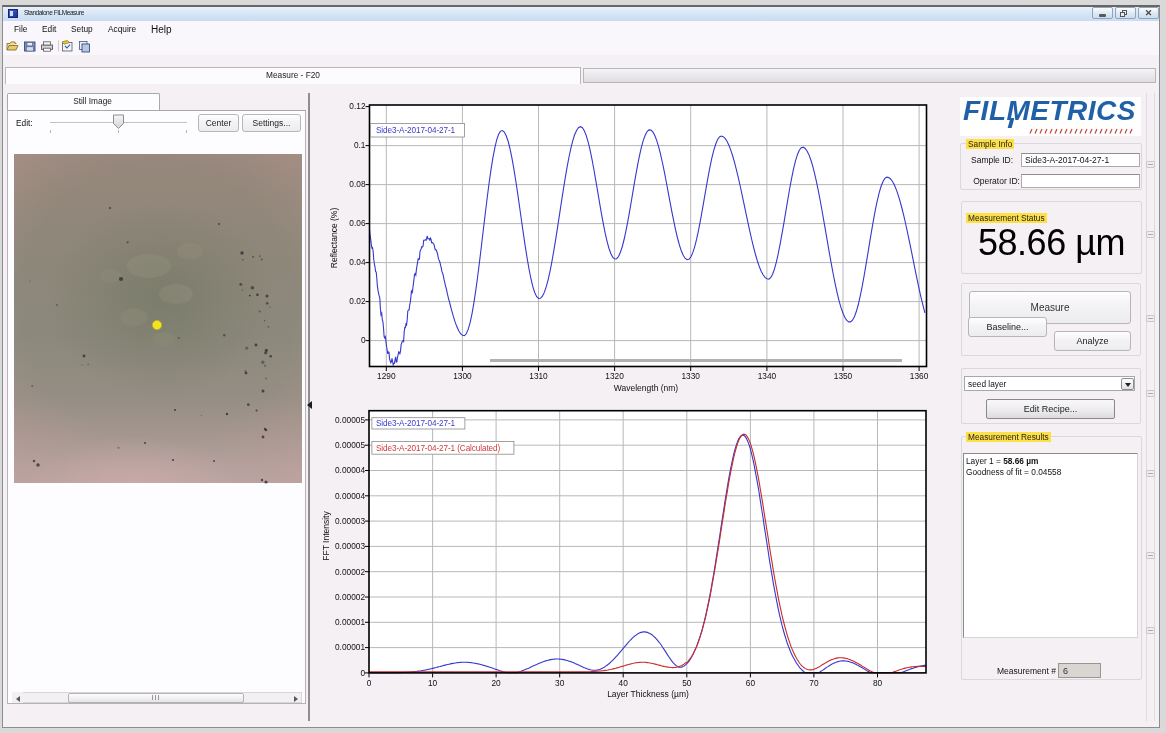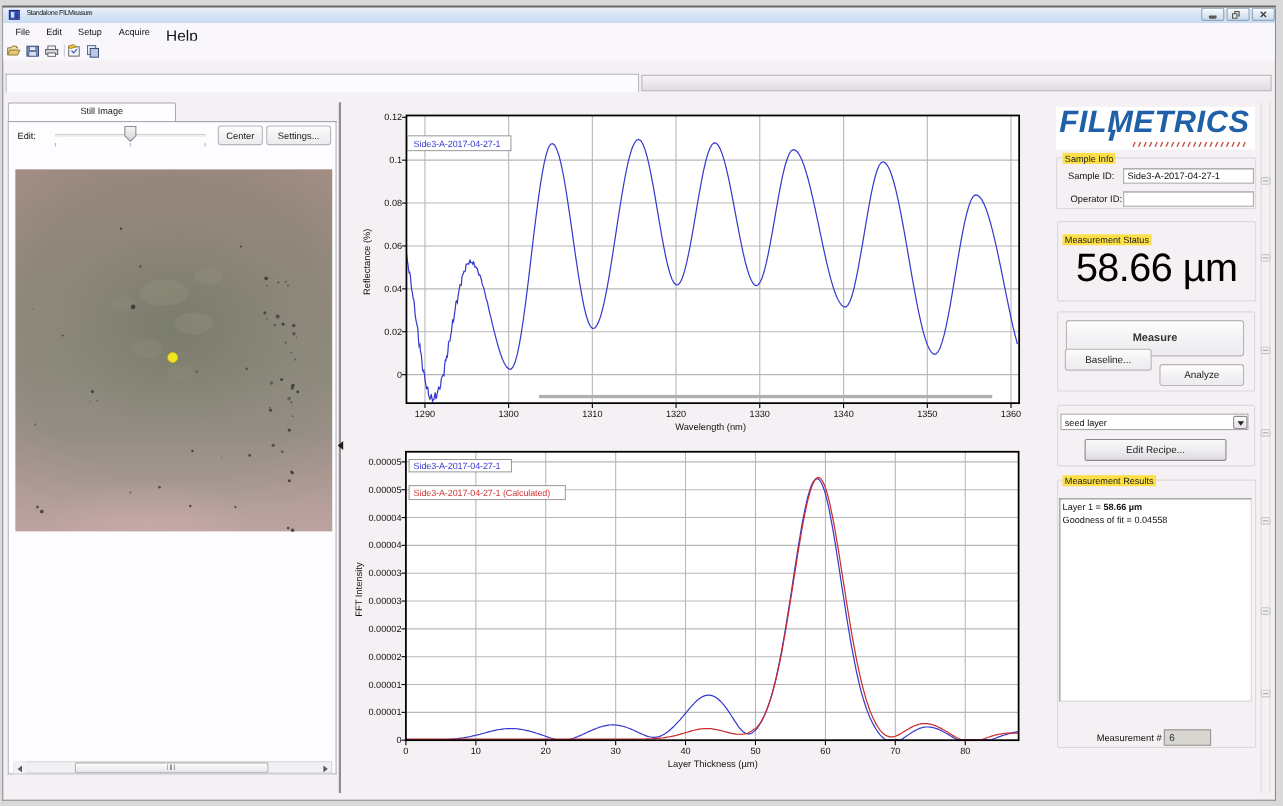--- a/index.html
+++ b/index.html
@@ -28,21 +28,21 @@
 <div class="abs" style="left:1122px;top:10px;width:5px;height:5px;border:1px solid #555;background:transparent"></div>
 <div class="abs" style="left:1120px;top:12px;width:5px;height:5px;border:1px solid #555;background:#e6eef7"></div>
 <div class="abs" style="left:1138px;top:7px;width:21px;height:12px;border:1px solid #8fa5ba;border-radius:2px;background:linear-gradient(180deg,#fbfdfe,#dfeaf4 50%,#ccdded)"></div>
 <div class="abs" style="left:1142px;top:9px;width:13px;height:9px;font-size:9px;line-height:9px;color:#444;font-weight:bold;text-align:center">✕</div>
 
 <div class="abs" style="left:3px;top:21px;width:1156px;height:16px;background:#f9f7fb"></div>
 <div class="abs" style="left:14px;top:24px;font-size:8.3px;color:#111">File</div>
 <div class="abs" style="left:42px;top:24px;font-size:8.3px;color:#111">Edit</div>
 <div class="abs" style="left:71px;top:24px;font-size:8.3px;color:#111">Setup</div>
 <div class="abs" style="left:108px;top:24px;font-size:8.3px;color:#111">Acquire</div>
-<div class="abs" style="left:151px;top:24px;font-size:14px;color:#111">Help</div>
+<div class="abs" style="left:151px;top:24px;font-size:10px;color:#111">Help</div>
 
 <div class="abs" style="left:3px;top:37px;width:1156px;height:18px;background:#f9f7fb"></div>
 <svg class="abs" style="left:3px;top:37px" width="100" height="18" viewBox="0 0 100 18">
 
   <path d="M4 13 L4 6.5 L7 6.5 L8 5 L12 5 L12 6.5 L13.5 6.5" fill="#eedfa8" stroke="#8a7330" stroke-width="0.9"></path>
   <path d="M4 13 L6 8.5 L15 8.5 L13 13 Z" fill="#e8c970" stroke="#8a7330" stroke-width="0.9"></path>
 
   <rect x="21.5" y="5" width="10.5" height="9" fill="#7d92bd" stroke="#39497a" stroke-width="0.9"></rect>
   <rect x="24" y="5.5" width="5.5" height="3.4" fill="#e8edf5" stroke="#44568a" stroke-width="0.6"></rect>
   <rect x="23.3" y="9.8" width="7" height="4.2" fill="#d7dfee" stroke="#44568a" stroke-width="0.6"></rect>
@@ -57,20 +57,21 @@
   <path d="M59 5 L64 3.5 L66.5 5.5 L61 7.2 Z" fill="#f5c91d" stroke="#8a6d1f" stroke-width="0.7"></path>
   <path d="M62 9 l2 2 l3 -3.4" fill="none" stroke="#2a62b8" stroke-width="1.1"></path>
 
   <rect x="76.5" y="4.5" width="7.5" height="8" fill="#e9eef7" stroke="#44568a" stroke-width="0.8"></rect>
   <rect x="79" y="7" width="7.5" height="8" fill="#b9c8e4" stroke="#2a3c66" stroke-width="0.8"></rect>
 </svg>
 
 <div class="abs" style="left:583px;top:68px;width:573px;height:15px;border:1px solid #b9b7ba;background:linear-gradient(180deg,#f5f3f6,#e6e4e8 70%,#dedce0)"></div>
 <div class="abs" style="left:554px;top:71px;width:573px;height:12px;font-size:8.3px;color:#1c1c1c;text-align:left">History</div>
 <div class="abs" style="left:5px;top:67px;width:576px;height:17px;border:1px solid #b9b7ba;border-bottom:none;background:#fcfbfd"></div>
+<div class="abs" style="left:5px;top:70px;width:576px;height:12px;font-size:8.3px;color:#1c1c1c;text-align:center">Measure - F20</div>
 
 <div class="abs" style="left:5px;top:84px;width:1151px;height:640px;background:#f4f0f4"></div>
 
 <div class="abs" style="left:7px;top:93px;width:153px;height:18px;border:1px solid #aaa8ab;border-bottom:none;border-radius:2px 2px 0 0;background:#fdfcfe"></div>
 <div class="abs" style="left:7px;top:96px;width:171px;height:11px;font-size:8.3px;color:#1c1c1c;text-align:center">Still Image</div>
 <div class="abs" style="left:7px;top:110px;width:299px;height:594px;background:#fdfcfe;border:1px solid #b5b3b6;border-top-color:#aaa8ab"></div>
 <div class="abs" style="left:159px;top:110px;width:147px;height:1px;background:#aaa8ab"></div>
 
 <div class="abs" style="left:16px;top:118px;font-size:8.3px;color:#111">Edit:</div>
 <div class="abs" style="left:50px;top:122px;width:137px;height:2px;background:#c4c2c5;border-bottom:1px solid #fff"></div>
@@ -329,21 +330,21 @@
 <div class="abs" style="left:971px;top:155px;width:49px;font-size:8.5px;color:#111;text-align:left">Sample ID:</div>
 <div class="inp" style="left:1021px;top:153px;width:119px;height:14px;line-height:12px">Side3-A-2017-04-27-1</div>
 <div class="abs" style="left:966px;top:176px;width:54px;font-size:8.5px;color:#111;text-align:right">Operator ID:</div>
 <div class="inp" style="left:1021px;top:174px;width:119px;height:14px;line-height:12px"></div>
 
 <div class="grp" style="left:961px;top:201px;width:181px;height:73px"></div>
 <div class="grplbl" style="left:966px;top:213px">Measurement Status</div>
 <div class="abs" style="left:961px;top:222px;width:181px;font-size:36px;color:#000;text-align:center;letter-spacing:-0.5px">58.66 µm</div>
 
 <div class="grp" style="left:961px;top:283px;width:180px;height:73px"></div>
-<div class="btn" style="left:969px;top:291px;width:162px;height:33px;line-height:31px;font-size:10px;font-weight:bold;color:#333">Measure</div>
+<div class="btn" style="left:969px;top:291px;width:162px;height:33px;line-height:31px;font-size:10px;font-weight:normal;color:#333">Measure</div>
 <div class="btn" style="left:968px;top:317px;width:79px;height:20px;line-height:18px;font-size:9px">Baseline...</div>
 <div class="btn" style="left:1054px;top:331px;width:77px;height:20px;line-height:18px;font-size:9px">Analyze</div>
 
 <div class="grp" style="left:961px;top:368px;width:180px;height:56px"></div>
 <div class="abs" style="left:964px;top:376px;width:171px;height:15px;background:#fff;border:1px solid #a9a7aa"></div>
 <div class="abs" style="left:968px;top:379px;font-size:8.3px;color:#111">seed layer</div>
 <div class="abs" style="left:1121px;top:377.5px;width:13px;height:12px;border:1px solid #8f8d90;border-radius:2px;background:linear-gradient(180deg,#fdfdfe,#e3e1e5)"></div>
 <div class="abs" style="left:1124.5px;top:382.5px;width:0;height:0;border-left:3px solid transparent;border-right:3px solid transparent;border-top:4px solid #222"></div>
 <div class="abs" style="left:986px;top:399px;width:129px;height:20px;border:1px solid #8a888b;border-radius:2px;background:linear-gradient(180deg,#f8f8f9,#eceaed 60%,#dddbdf);font-size:9px;color:#222;text-align:center;line-height:19px">Edit Recipe...</div>
 

